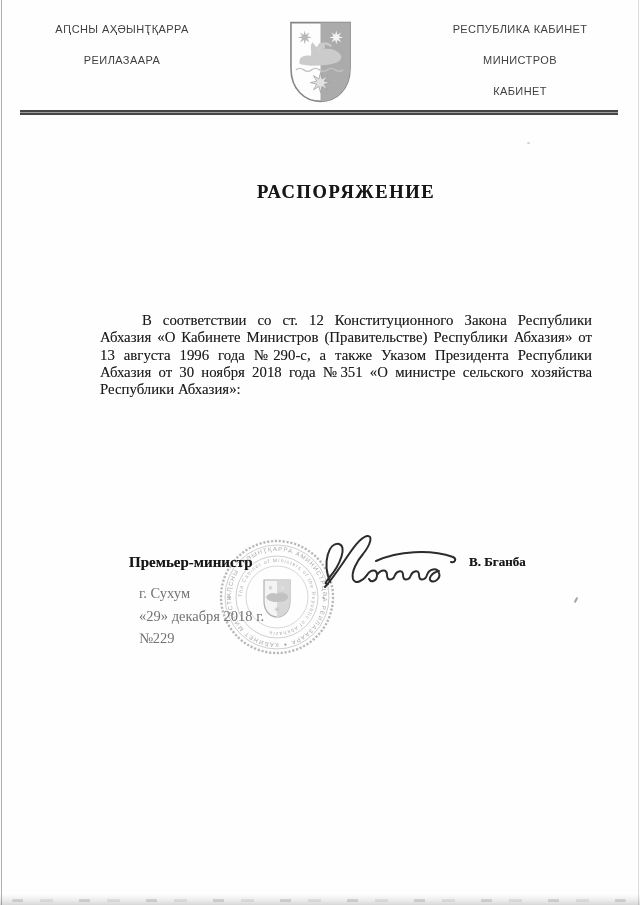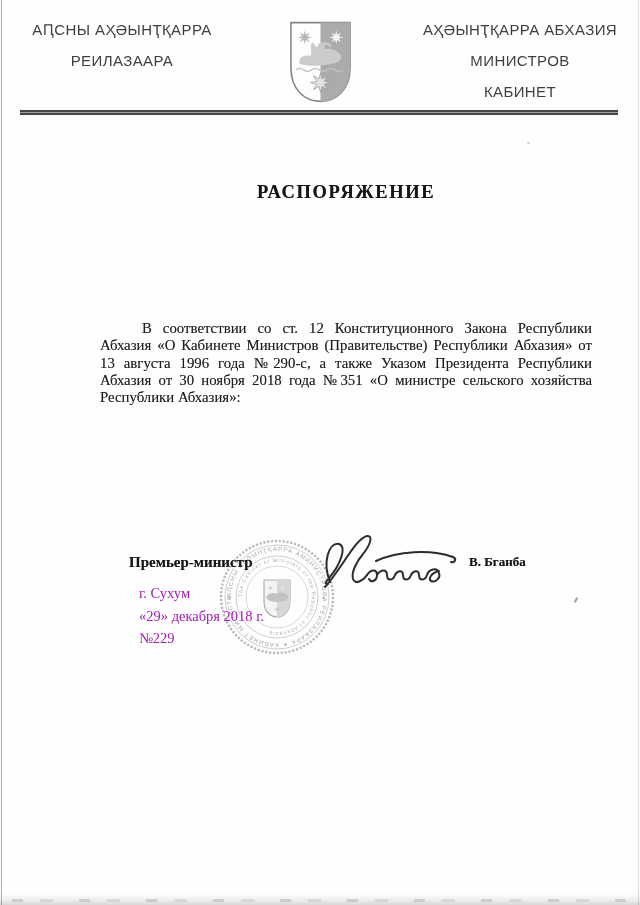--- a/index.html
+++ b/index.html
@@ -8,21 +8,21 @@
     font-family:"Liberation Serif",serif;color:#1a1a1a;overflow:hidden;
   }
   .edge-left{position:absolute;left:1px;top:0;bottom:0;width:1px;background:rgba(90,90,90,.5);}
   .edge-right{position:absolute;right:1px;top:0;bottom:0;width:1px;background:rgba(130,130,130,.28);}
   .bottom-band{position:absolute;left:0;right:0;bottom:0;height:11px;
     background:linear-gradient(to bottom, rgba(160,160,160,0) 0%, rgba(150,150,150,.16) 55%, rgba(125,125,125,.3) 100%);}
   .bottom-specks{position:absolute;left:12px;right:14px;bottom:3px;height:3px;opacity:.45;border-radius:2px;
     background:repeating-linear-gradient(90deg, rgba(100,100,100,.5) 0 11px, transparent 11px 28px, rgba(100,100,100,.3) 28px 41px, transparent 41px 67px);}
   .org-col{
     position:absolute;top:14px;width:200px;text-align:center;
-    font-family:"Liberation Sans",sans-serif;font-size:15px;line-height:31px;
+    font-family:"Liberation Sans",sans-serif;font-size:11px;line-height:31px;
     color:#3f3f3f;letter-spacing:.4px;
   }
   .org-left{left:22px;}
   .org-right{left:420px;}
   .emblem{position:absolute;left:288px;top:20px;}
   .rule{
     position:absolute;left:20px;top:110px;width:598px;height:5px;
     background:linear-gradient(to bottom,#454545 0 34%,#9c9c9c 34% 62%,#474747 62% 100%);
   }
   .doc-title{
@@ -33,25 +33,25 @@
   .doc-subject{
     position:absolute;left:100px;top:225px;width:492px;text-align:center;
     font-size:15px;font-weight:bold;line-height:16.8px;color:#161616;
     text-shadow:0 0 .35px rgba(0,0,0,.5);
   }
   .body-para{
     position:absolute;left:100px;width:492px;margin:0;
     font-size:14.8px;line-height:17.3px;text-align:justify;text-indent:42px;
     color:#1d1d1d;text-shadow:0 0 .3px rgba(0,0,0,.4);
   }
-  .para-1{top:312px;margin-top:8px;}
+  .para-1{top:312px;}
   .para-2{top:419px;}
   .sig-title{position:absolute;left:129px;top:554px;font-size:15px;font-weight:bold;color:#171717;text-shadow:0 0 .35px rgba(0,0,0,.5);}
   .sig-name{position:absolute;left:469px;top:554px;font-size:13px;font-weight:bold;color:#171717;text-shadow:0 0 .35px rgba(0,0,0,.5);}
-  .foot-line{position:absolute;left:139px;font-size:14.5px;color:#a21caf;font-family:Liberation Serif, serif;}
+  .foot-line{position:absolute;left:139px;font-size:14.5px;color:#737373;font-family:Liberation Serif, serif;}
   .foot-place{top:585px;}
   .foot-date{top:608px;}
   .foot-number{top:630px;}
   .seal{position:absolute;left:217px;top:537px;opacity:.92;}
   .signature{position:absolute;left:316px;top:532px;}
   .speck{position:absolute;background:rgba(90,90,90,.55);}
   .speck-1{left:575px;top:597px;width:2px;height:6px;transform:rotate(28deg);border-radius:1px;}
   .speck-2{left:527px;top:142px;width:3px;height:2px;opacity:.5;border-radius:50%;}
 </style>
 </head>
@@ -61,21 +61,21 @@
 
   <div class="edge-left"></div>
   <div class="edge-right"></div>
 
   <div class="org-col org-left">
     <div>АԤСНЫ АҲӘЫНҬҚАРРА</div>
     <div>РЕИЛАЗААРА</div>
   </div>
 
   <div class="org-col org-right">
-    <div>АҲӘЫНҬҚАРРА АБХАЗИЯ</div>
+    <div>РЕСПУБЛИКА КАБИНЕТ</div>
     <div>МИНИСТРОВ</div>
     <div>КАБИНЕТ</div>
   </div>
 
   <div class="emblem">
     <svg width="65" height="84" viewBox="0 0 66 84">
       <path d="M3,2 H63 V48 C63,70 49,82 33,82 C17,82 3,70 3,48 Z" fill="#fdfdfd" stroke="#858585" stroke-width="1.6"></path>
       <path d="M33,2 H63 V48 C63,70 49,82 33,82 Z" fill="#ababab"></path>
 
       <path transform="translate(17,17)" fill="#b8b8b8" d="M7,0 L2.59,1.07 L4.95,4.95 L1.07,2.59 L0,7 L-1.07,2.59 L-4.95,4.95 L-2.59,1.07 L-7,0 L-2.59,-1.07 L-4.95,-4.95 L-1.07,-2.59 L0,-7 L1.07,-2.59 L4.95,-4.95 L2.59,-1.07 Z"></path>

